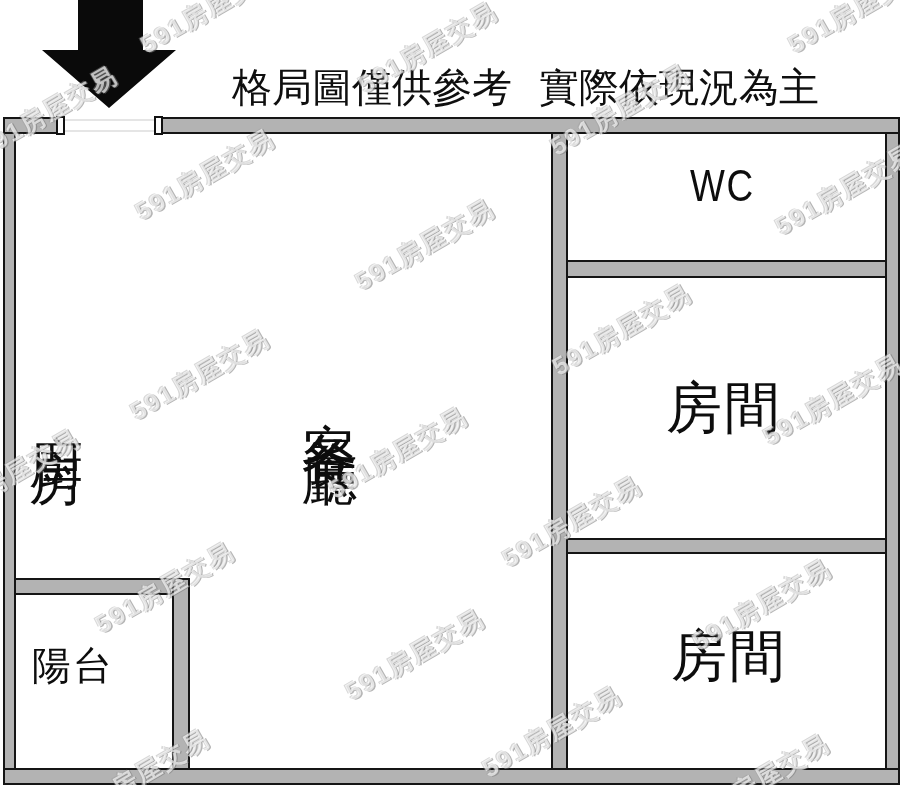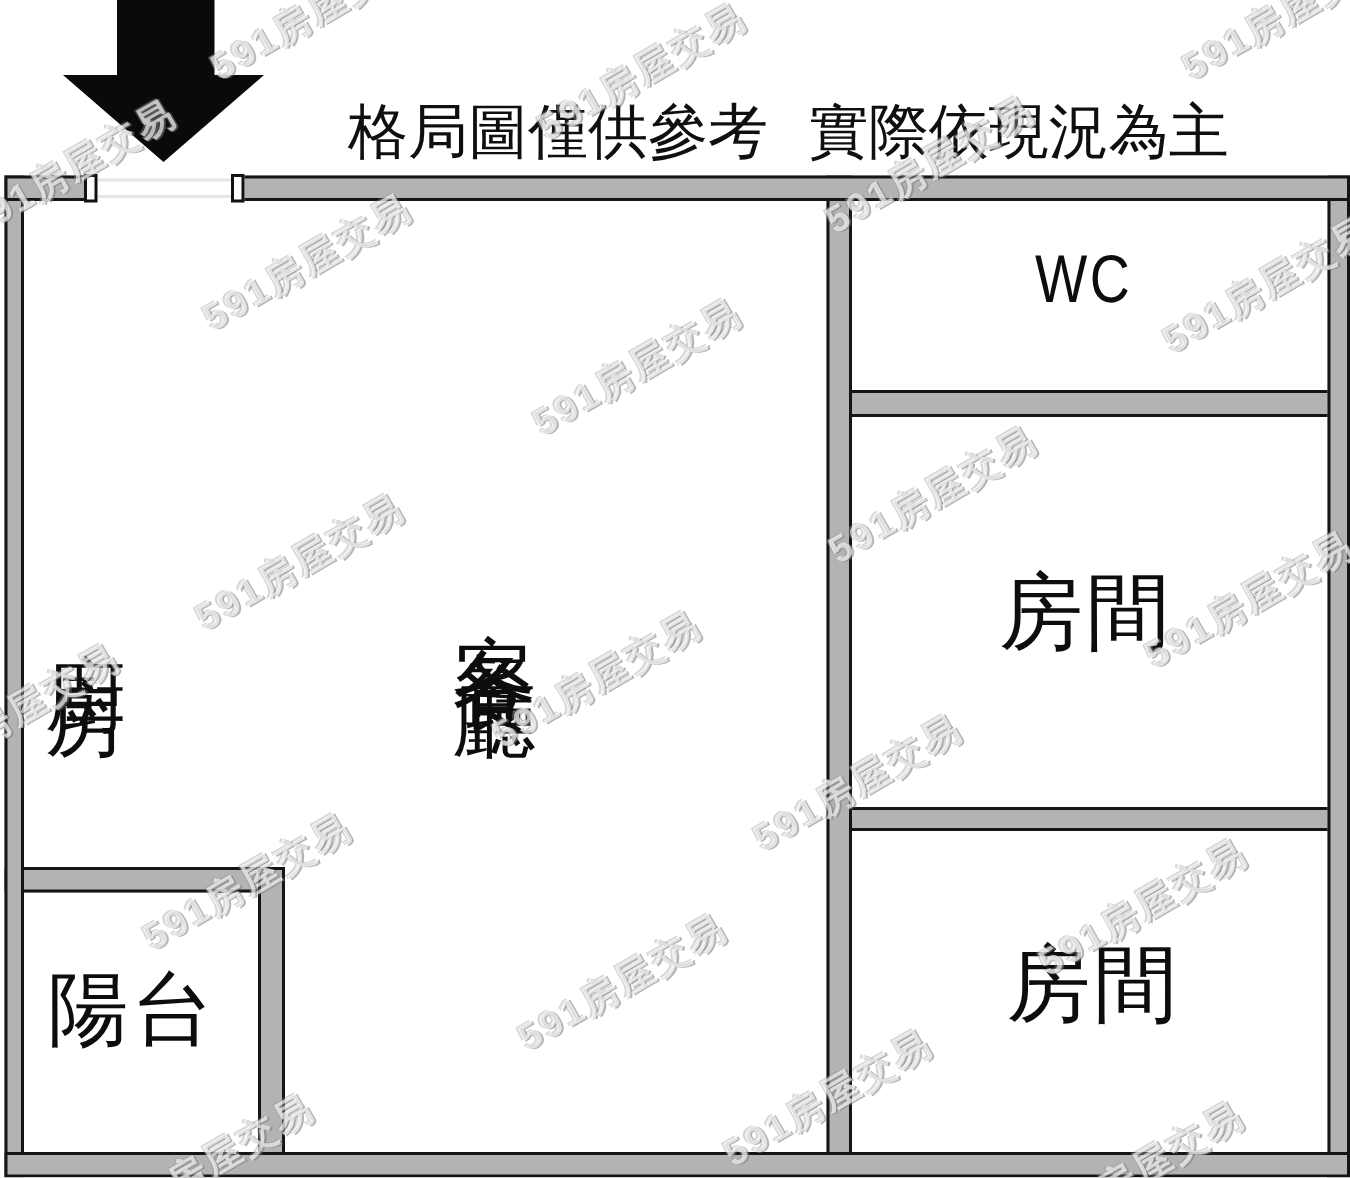--- a/index.html
+++ b/index.html
@@ -38,21 +38,21 @@
   .vtext {
     writing-mode:vertical-rl;
     text-orientation:upright;
   }
   .label-kitchen  { left:30px;  top:391px; font-size:54px; letter-spacing:16px; }
   .label-living   { left:302px; top:376px; font-size:56px; letter-spacing:14px; }
   .label-wc       { left:690px; top:163px; font-size:45px; letter-spacing:2px;
                     transform:scaleX(0.82); transform-origin:left top; }
   .label-bed-top  { left:666px; top:380px; font-size:56px; letter-spacing:2px; }
   .label-bed-bot  { left:671px; top:628px; font-size:56px; letter-spacing:2px; }
-  .label-balcony  { left:32px;  top:646px; font-size:54px; letter-spacing:2px; }
+  .label-balcony  { left:32px;  top:646px; font-size:39px; letter-spacing:2px; }
   .disclaimer {
     position:absolute;
     left:232px; top:60px;
     font-size:40px;
     color:#0f0f0f;
     white-space:nowrap;
     word-spacing:16px;
     letter-spacing:0px;
   }
   .entrance-arrow {

